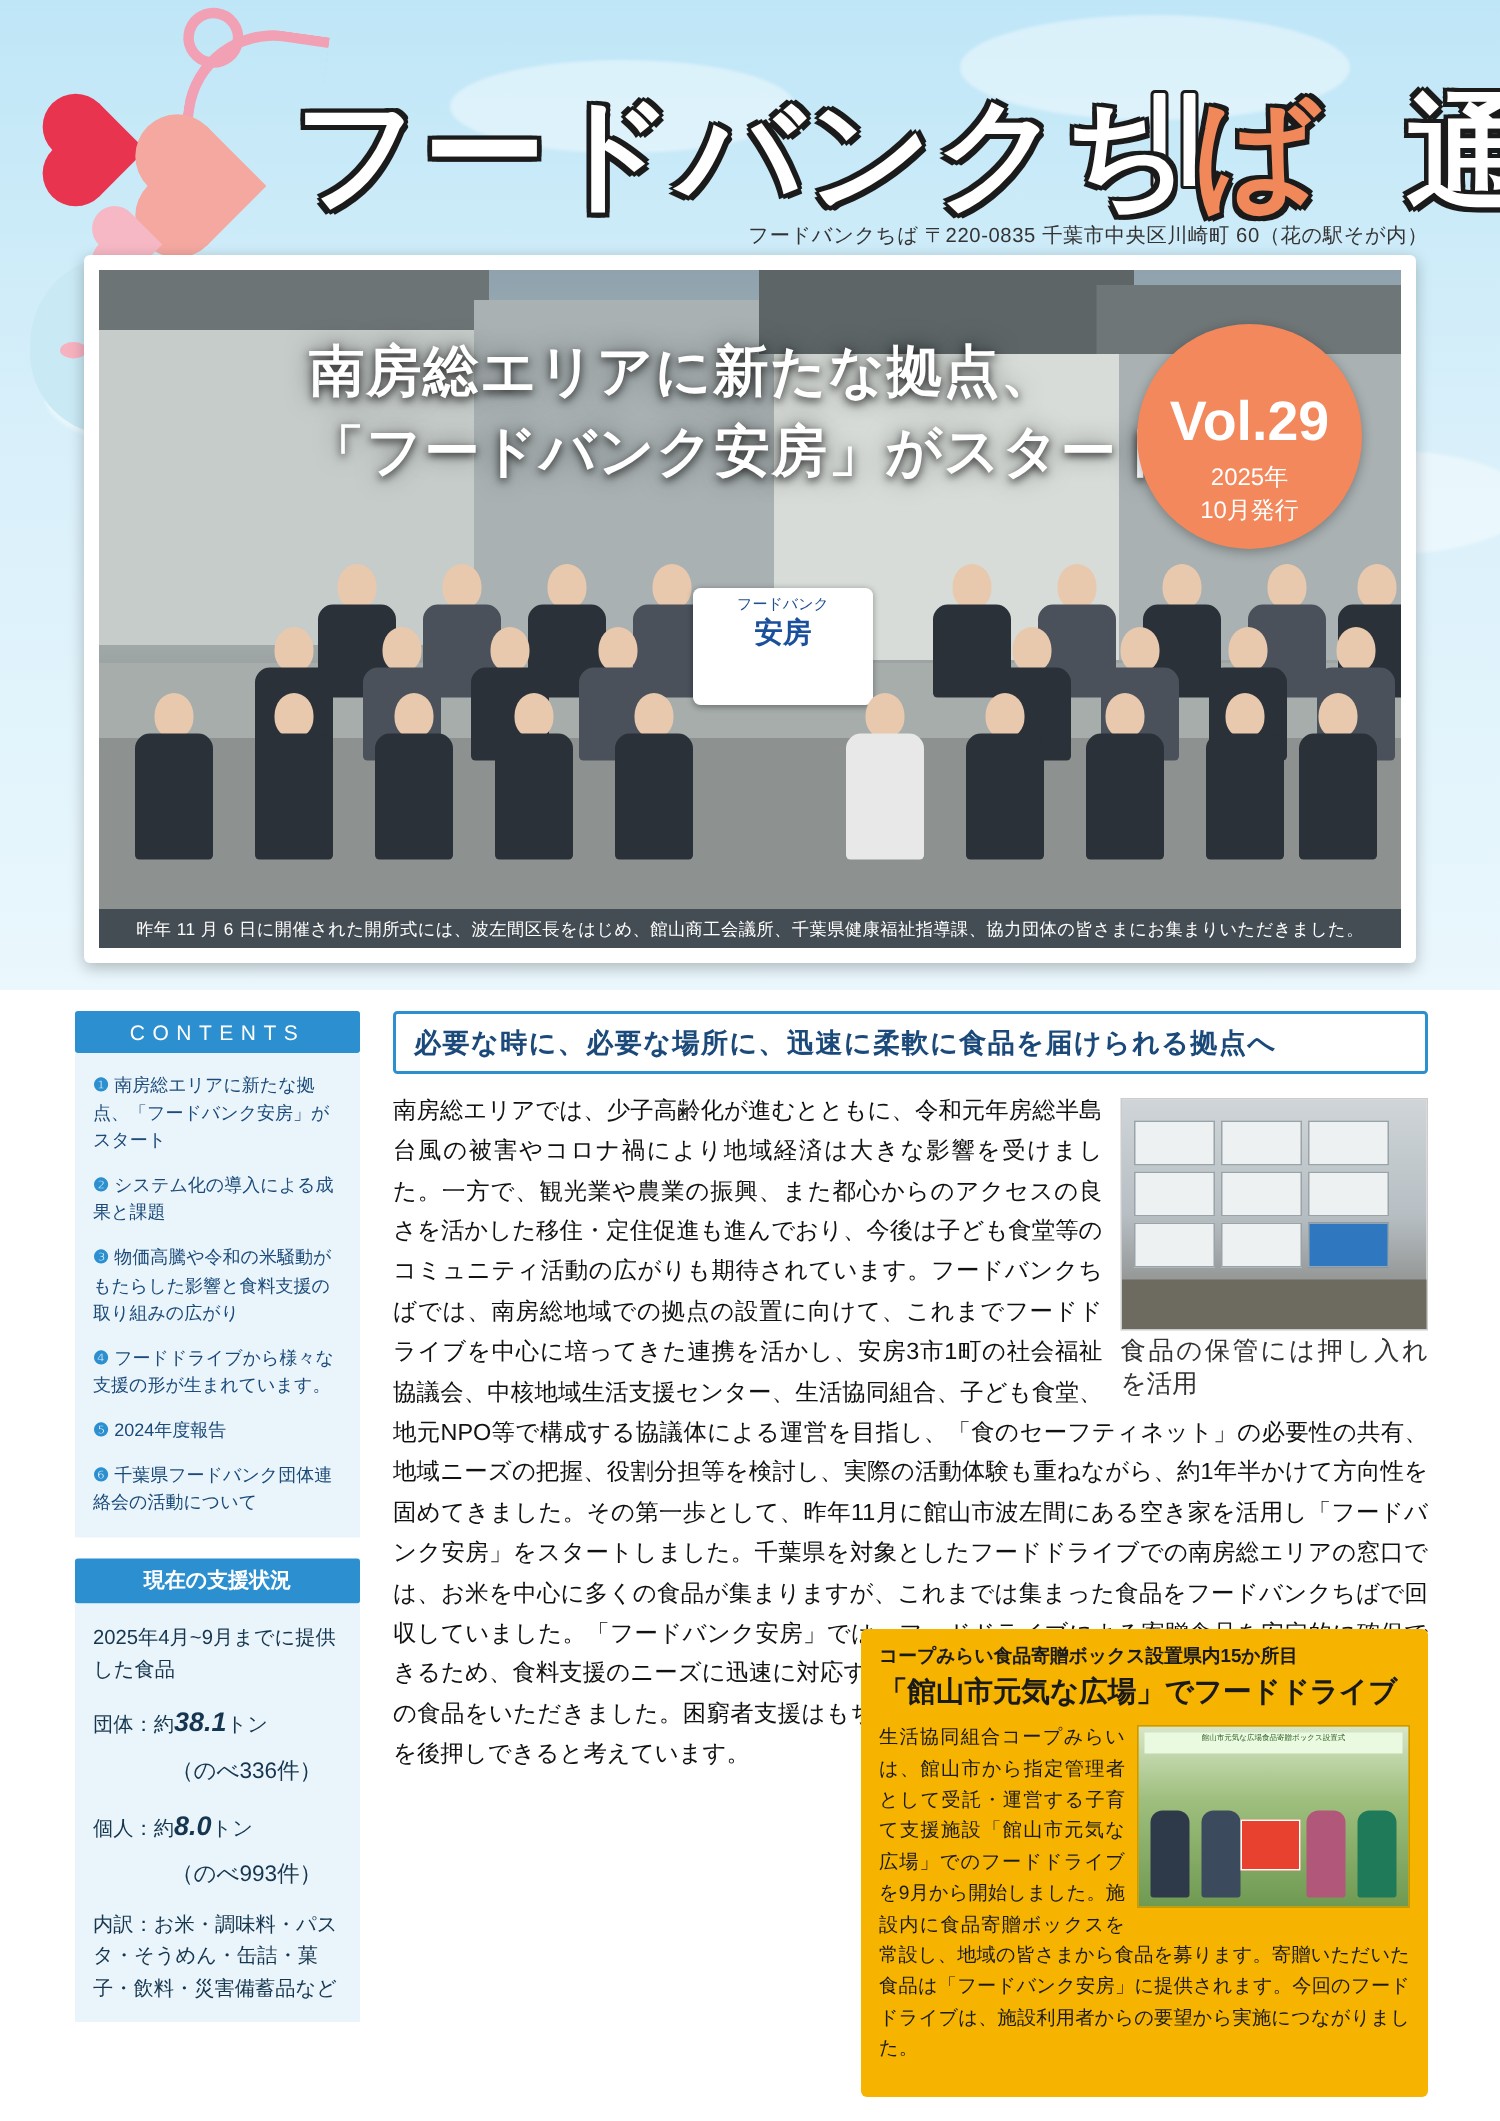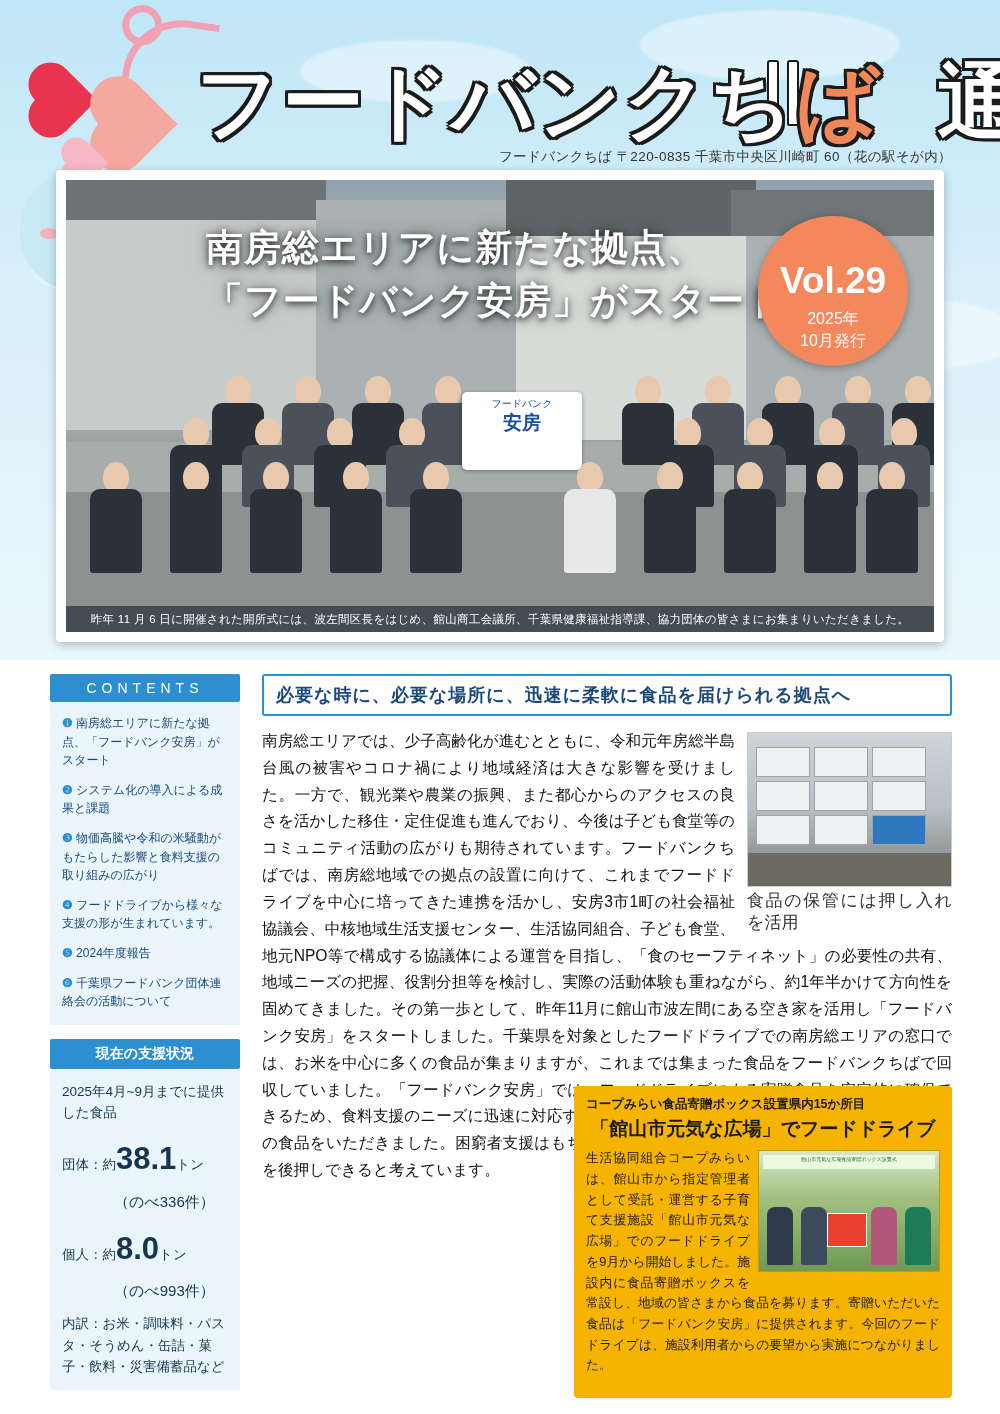--- a/index.html
+++ b/index.html
@@ -137,21 +137,21 @@
   .toc-item {
     font-size:12px; line-height:1.55; color:#1b4a7a; margin-bottom:11px;
   }
   .toc-item .num { color:#2b8fd0; font-weight:bold; }
 
   .support-head {
     background:#2b8fd0; color:#fff; text-align:center; font-size:14px;
     padding:6px 0; font-weight:bold; margin-top:14px; border-radius:2px;
   }
   .support-body { background:#eaf5fb; padding:12px; font-size:13.5px; color:#16364f; line-height:1.6; }
-  .support-body .big { font-size:31px; font-weight:bold; }
+  .support-body .big { font-size:18px; font-weight:bold;font-style:italic; }
   .support-row { margin-bottom:6px; }
   .support-sub { font-size:15px; padding-left:52px; }
 
   .article { position:absolute; left:262px; top:14px; width:690px; }
   .article-head {
     border:2px solid #2b8fd0; color:#1b4a7a; font-weight:bold; font-size:18px;
     padding:7px 12px; letter-spacing:1px; border-radius:3px; background:#fff;
   }
   .article-body {
     margin-top:12px; font-size:15.6px; line-height:1.72; color:#111; text-align:justify;
@@ -166,21 +166,21 @@
     position:relative; overflow:hidden; border:1px solid #ccc;
   }
   .shelfbox { position:absolute; background:#eef1f2; border:1px solid #9aa3a7; }
   .inline-cap { font-size:17px; color:#333; margin-top:3px; line-height:1.3; }
 
   .note-box {
     position:absolute; left:574px; top:426px; width:378px; height:312px;
     background:#f6b400; border-radius:4px; padding:10px 12px; color:#1a1a1a;
   }
   .note-sub { font-size:12.5px; line-height:1.4; font-weight:bold; }
-  .note-title { font-size:19px; font-weight:bold; margin-top:3px; line-height:1.3;text-align:center; }
+  .note-title { font-size:19px; font-weight:bold; margin-top:3px; line-height:1.3; }
   .note-body { font-size:12.8px; line-height:1.62; margin-top:7px; text-align:justify; }
   .note-photo {
     float:right; width:182px; height:122px; margin:2px 0 4px 8px;
     background:linear-gradient(180deg,#d8e6c8 0%,#9fbf7e 40%,#6f9a52 100%);
     position:relative; overflow:hidden; border:1px solid #c89a00;
   }
   .np-banner { position:absolute; left:4px; top:4px; right:4px; height:14px; background:#eafae0; font-size:5px; color:#2a5a1e; text-align:center; }
   .np-person { position:absolute; bottom:6px; width:26px; height:58px; border-radius:8px 8px 2px 2px; }
   .np-box { position:absolute; left:68px; bottom:24px; width:40px; height:34px; background:#e9412f; border:1px solid #fff; }
 </style>

